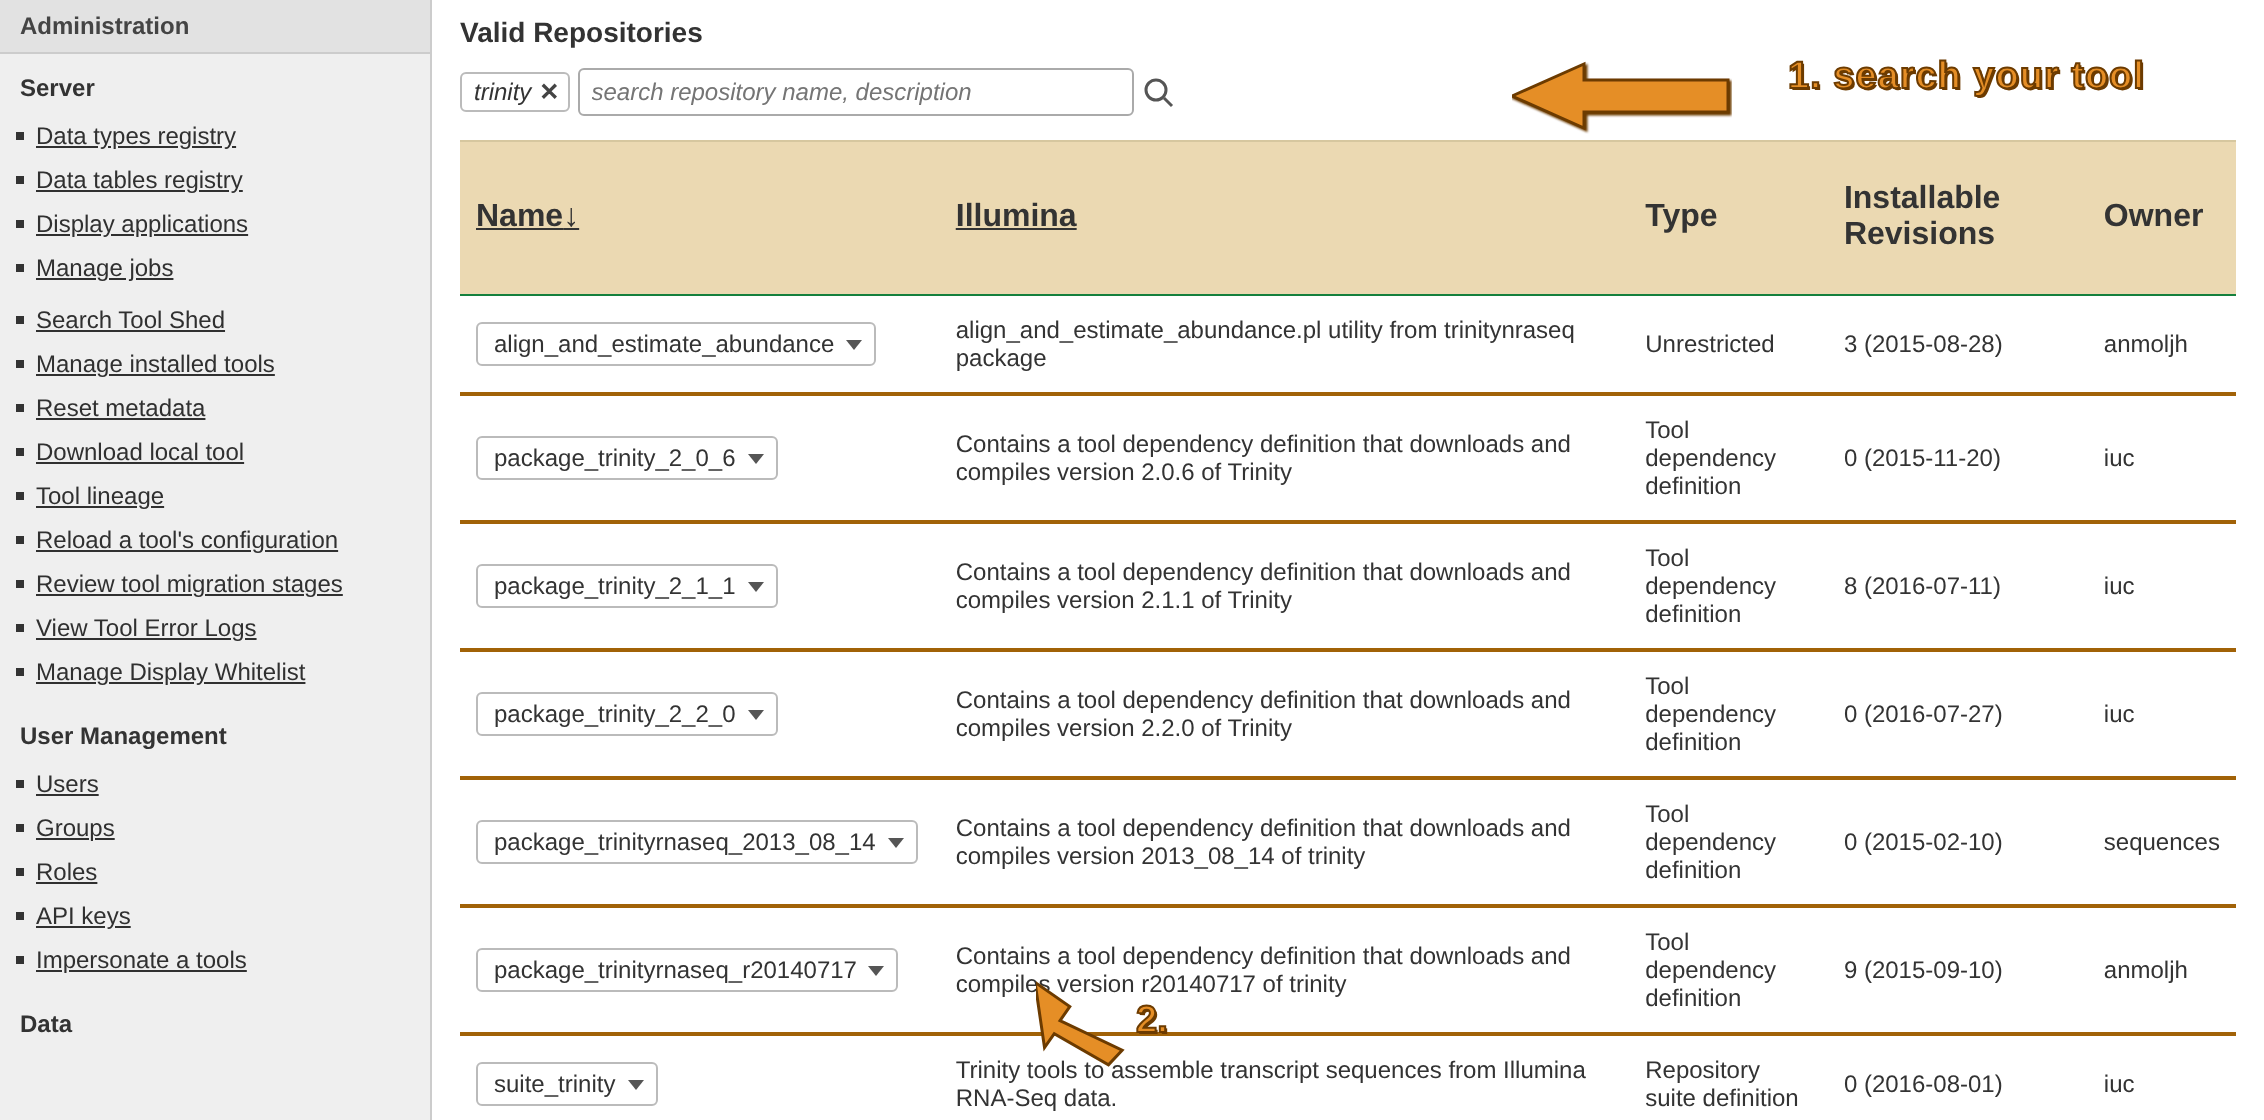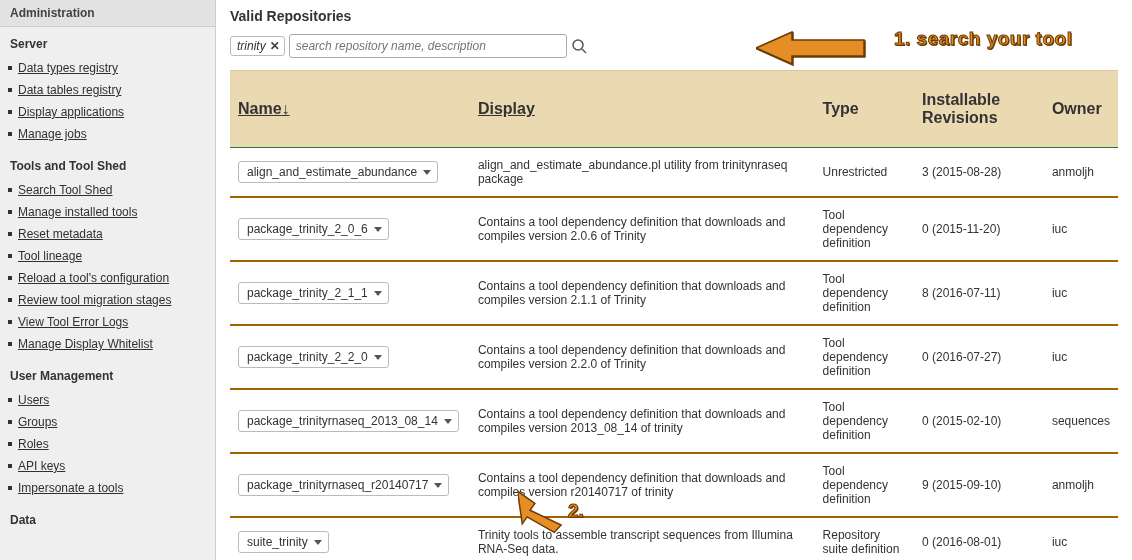--- a/index.html
+++ b/index.html
@@ -180,25 +180,25 @@
   <div class="sidebar-title">Administration</div>
 
   <div class="sidebar-section-title">Server</div>
   <ul>
     <li><a>Data types registry</a></li>
     <li><a>Data tables registry</a></li>
     <li><a>Display applications</a></li>
     <li><a>Manage jobs</a></li>
   </ul>
 
-  <div class="sidebar-section-title">Tools and Tool Shed</div>
   <ul>
     <li><a>Search Tool Shed</a></li>
     <li><a>Manage installed tools</a></li>
     <li><a>Reset metadata</a></li>
+    <li><a>Download local tool</a></li>
     <li><a>Tool lineage</a></li>
     <li><a>Reload a tool's configuration</a></li>
     <li><a>Review tool migration stages</a></li>
     <li><a>View Tool Error Logs</a></li>
     <li><a>Manage Display Whitelist</a></li>
   </ul>
 
   <div class="sidebar-section-title">User Management</div>
   <ul>
     <li><a>Users</a></li>
@@ -239,21 +239,21 @@
     </div>
     <div class="anno-text-1">1. search your tool</div>
   </div>
 
   <table>
     <thead>
       <tr>
         <th class="name-col underlined">
           <span>Name</span><span>↓</span>
         </th>
-        <th class="syn-col underlined"><span>Display</span></th>
+        <th class="syn-col underlined"><span>Illumina</span></th>
         <th class="type-col">Type</th>
         <th class="rev-col">Installable Revisions</th>
         <th class="owner-col">Owner</th>
       </tr>
     </thead>
     <tbody id="table-body">
         <tr>
           <td><button class="repo-btn">
               <span>align_and_estimate_abundance</span>
               <span class="caret">

